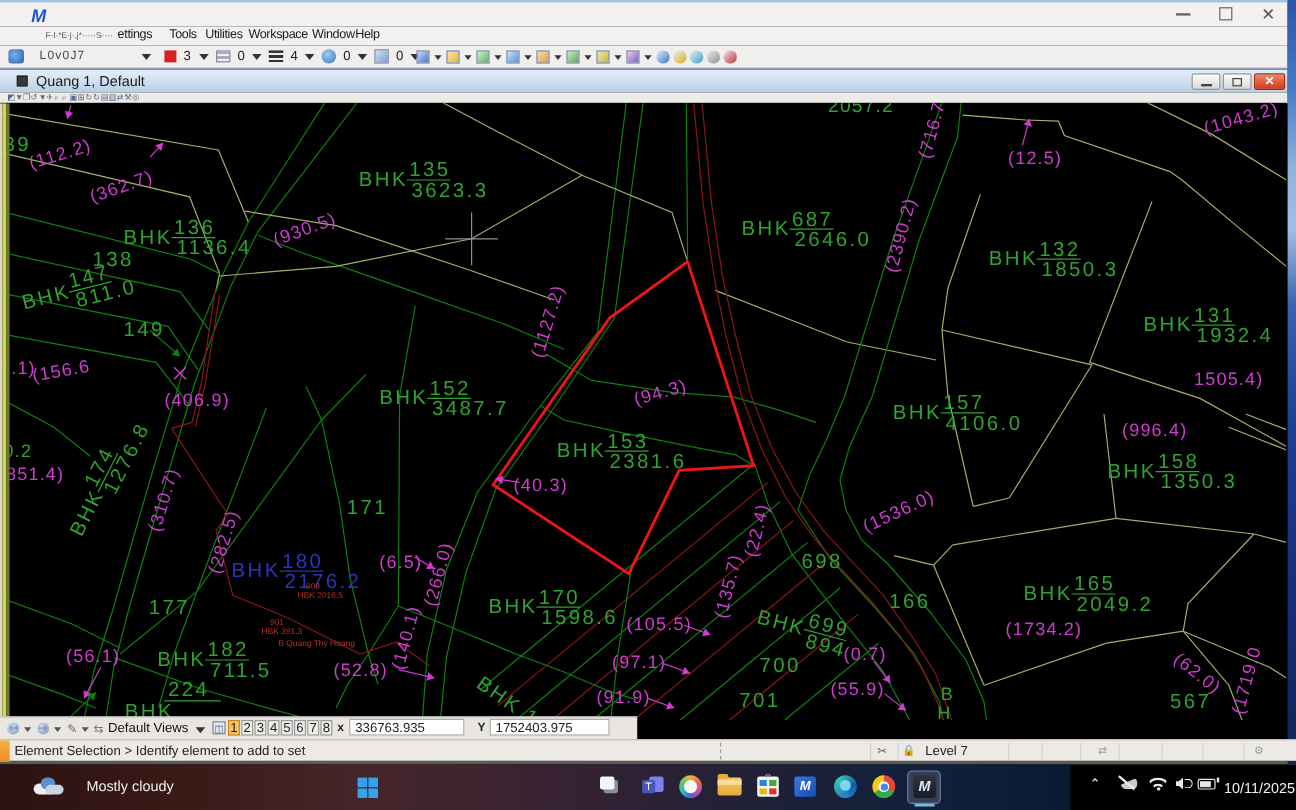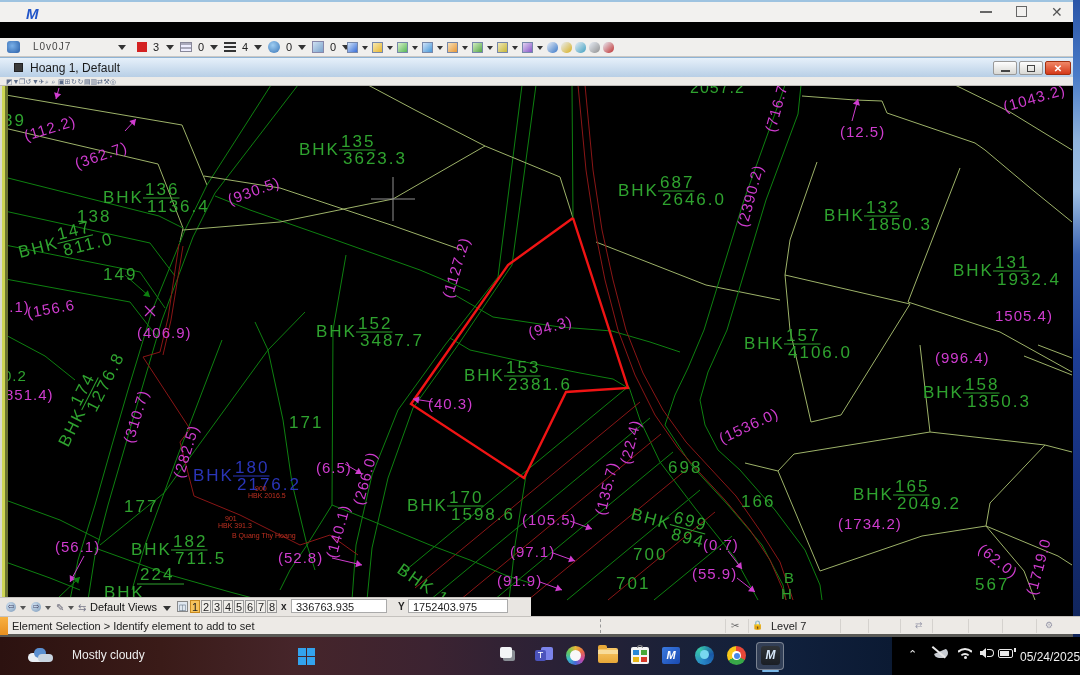--- a/index.html
+++ b/index.html
@@ -5,20 +5,29 @@
 html,body{width:1080px;height:675px;overflow:hidden;background:#000;font-family:"Liberation Sans",sans-serif}
 #root{position:relative;width:1080px;height:675px}
 </style></head>
 <body>
 <div id="root">
 <div style="position:absolute;left:0;top:0;width:1073px;height:22px;background:#f2f1ef;border-top:2px solid #9ec3e0">
 <div style="position:absolute;left:26px;top:3px;width:16px;height:16px;font-size:15px;font-weight:bold;color:#2255c8;font-style:italic">M</div>
 <div style="position:absolute;left:980px;top:9px;width:12px;height:2px;background:#666"></div>
 <div style="position:absolute;left:1016px;top:4px;width:11px;height:11px;border:1.5px solid #666"></div>
 <div style="position:absolute;left:1051px;top:2px;font-size:14px;color:#555">✕</div>
+</div>
+<div style="position:absolute;left:0;top:22px;width:1073px;height:16px;background:#f2f1ef;font-size:10.5px;letter-spacing:-0.3px;color:#1a1a1a">
+<span style="position:absolute;left:38px;top:5px;font-size:7px;color:#555;letter-spacing:0">F·l·*E·j·,j*·····S····</span>
+<span style="position:absolute;left:98px;top:1px">ettings</span>
+<span style="position:absolute;left:141px;top:1px">Tools</span>
+<span style="position:absolute;left:171px;top:1px">Utilities</span>
+<span style="position:absolute;left:207px;top:1px">Workspace</span>
+<span style="position:absolute;left:260px;top:1px">Window</span>
+<span style="position:absolute;left:296px;top:1px">Help</span>
 </div>
 <div style="position:absolute;left:0;top:38px;width:1073px;height:19px;background:#f0efed;border-bottom:1px solid #c9c7c4">
 <div style="position:absolute;left:7px;top:3px;width:13px;height:12px;background:radial-gradient(circle at 40% 40%,#7ab0e8,#2a5fa8);border-radius:3px"></div>
 <div style="position:absolute;left:33px;top:3px;width:93px;height:13px;font-size:10px;color:#444;letter-spacing:1px">L0v0J7</div>
 <div style="position:absolute;left:118px;top:7px;border:4px solid transparent;border-top:5px solid #333"></div>
 <div style="position:absolute;left:137px;top:4px;width:10px;height:10px;background:#d42222"></div>
 <div style="position:absolute;left:153px;top:3px;font-size:11px;color:#222">3</div>
 <div style="position:absolute;left:166px;top:7px;border:4px solid transparent;border-top:5px solid #333"></div>
 <div style="position:absolute;left:180px;top:4px;width:12px;height:10px;background:repeating-linear-gradient(#aab 0 2px,#eef 2px 4px);border:1px solid #889"></div>
 <div style="position:absolute;left:198px;top:3px;font-size:11px;color:#222">0</div>
@@ -49,21 +58,21 @@
 <div style="position:absolute;left:522px;top:4px;width:11px;height:11px;background:linear-gradient(135deg,#e0d0f0,#8858c8);border:1px solid #7788aa"></div>
 <div style="position:absolute;left:537px;top:8px;border:3.5px solid transparent;border-top:4.5px solid #333"></div>
 <div style="position:absolute;left:547px;top:4px;width:11px;height:11px;background:linear-gradient(135deg,#e8eef6,#3a78c8);border-radius:5px"></div>
 <div style="position:absolute;left:561px;top:4px;width:11px;height:11px;background:linear-gradient(135deg,#e8eef6,#d8b020);border-radius:5px"></div>
 <div style="position:absolute;left:575px;top:4px;width:11px;height:11px;background:linear-gradient(135deg,#e8eef6,#40a0c0);border-radius:5px"></div>
 <div style="position:absolute;left:589px;top:4px;width:11px;height:11px;background:linear-gradient(135deg,#e8eef6,#909090);border-radius:5px"></div>
 <div style="position:absolute;left:603px;top:4px;width:11px;height:11px;background:linear-gradient(135deg,#e8eef6,#c03030);border-radius:5px"></div>
 </div>
 <div style="position:absolute;left:0;top:57px;width:1073px;height:20px;background:linear-gradient(#e6f0fa,#b8cfe6);border-top:1px solid #8fb3d4">
 <div style="position:absolute;left:14px;top:5px;width:9px;height:9px;background:#3a3a3a;border:1px solid #222"></div>
-<div style="position:absolute;left:30px;top:3px;font-size:12px;color:#1a1a1a">Hoang 1, Default</div>
+<div style="position:absolute;left:30px;top:3px;font-size:12px;color:#1a1a1a">Quang 1, Default</div>
 <div style="position:absolute;left:993px;top:3px;width:24px;height:14px;background:linear-gradient(#fdfdfd,#d8d8d4);border:1px solid #999;border-radius:2px">
         <div style="position:absolute;left:7px;top:8px;width:9px;height:2px;background:#444"></div>
       </div>
 <div style="position:absolute;left:1019px;top:3px;width:24px;height:14px;background:linear-gradient(#fdfdfd,#d8d8d4);border:1px solid #999;border-radius:2px">
         <div style="position:absolute;left:7px;top:3px;width:8px;height:7px;border:1px solid #444"></div>
       </div>
 <div style="position:absolute;left:1045px;top:3px;width:26px;height:14px;background:linear-gradient(#f08868,#d43818);border:1px solid #a03010;border-radius:2px;color:#fff;font-size:10px;font-weight:bold;text-align:center;line-height:14px">✕</div>
 </div>
 <div style="position:absolute;left:0;top:77px;width:1073px;height:9px;background:#ecebe8;border-bottom:1px solid #bdbbb8">
 <div style="position:absolute;left:6px;top:0px;font-size:7px;color:#5a6a88;line-height:9px">◩</div>
@@ -444,14 +453,14 @@
         <div style="position:absolute;left:-4px;top:0px;width:22px;height:22px;border:2px solid #e8e8e8;border-radius:50%;clip-path:polygon(50% 50%,0 0,100% 0)"></div>
         <div style="position:absolute;left:1px;top:5px;width:12px;height:12px;border:2px solid #e8e8e8;border-radius:50%;clip-path:polygon(50% 50%,0 0,100% 0)"></div>
         <div style="position:absolute;left:6px;top:8px;width:3px;height:3px;background:#e8e8e8;border-radius:50%"></div>
       </div>
 <div style="position:absolute;left:980px;top:11px;width:6px;height:10px;background:#e8e8e8;clip-path:polygon(0 30%,40% 30%,100% 0,100% 100%,40% 70%,0 70%)"></div>
 <div style="position:absolute;left:987px;top:12px;width:7px;height:8px;border:1.5px solid #e8e8e8;border-left:none;border-radius:0 7px 7px 0"></div>
 <div style="position:absolute;left:998px;top:12px;width:15px;height:9px;border:1.5px solid #e8e8e8;border-radius:2px">
         <div style="position:absolute;left:1px;top:1px;width:9px;height:5px;background:#e8e8e8"></div>
       </div>
 <div style="position:absolute;left:1014px;top:11px;width:2px;height:4px;background:#e8e8e8"></div>
-<div style="position:absolute;left:1020px;top:13px;color:#f0f0f0;font-size:12px">05/24/2025</div>
+<div style="position:absolute;left:1020px;top:13px;color:#f0f0f0;font-size:12px">10/11/2025</div>
 </div>
 </div>
 </body></html>

